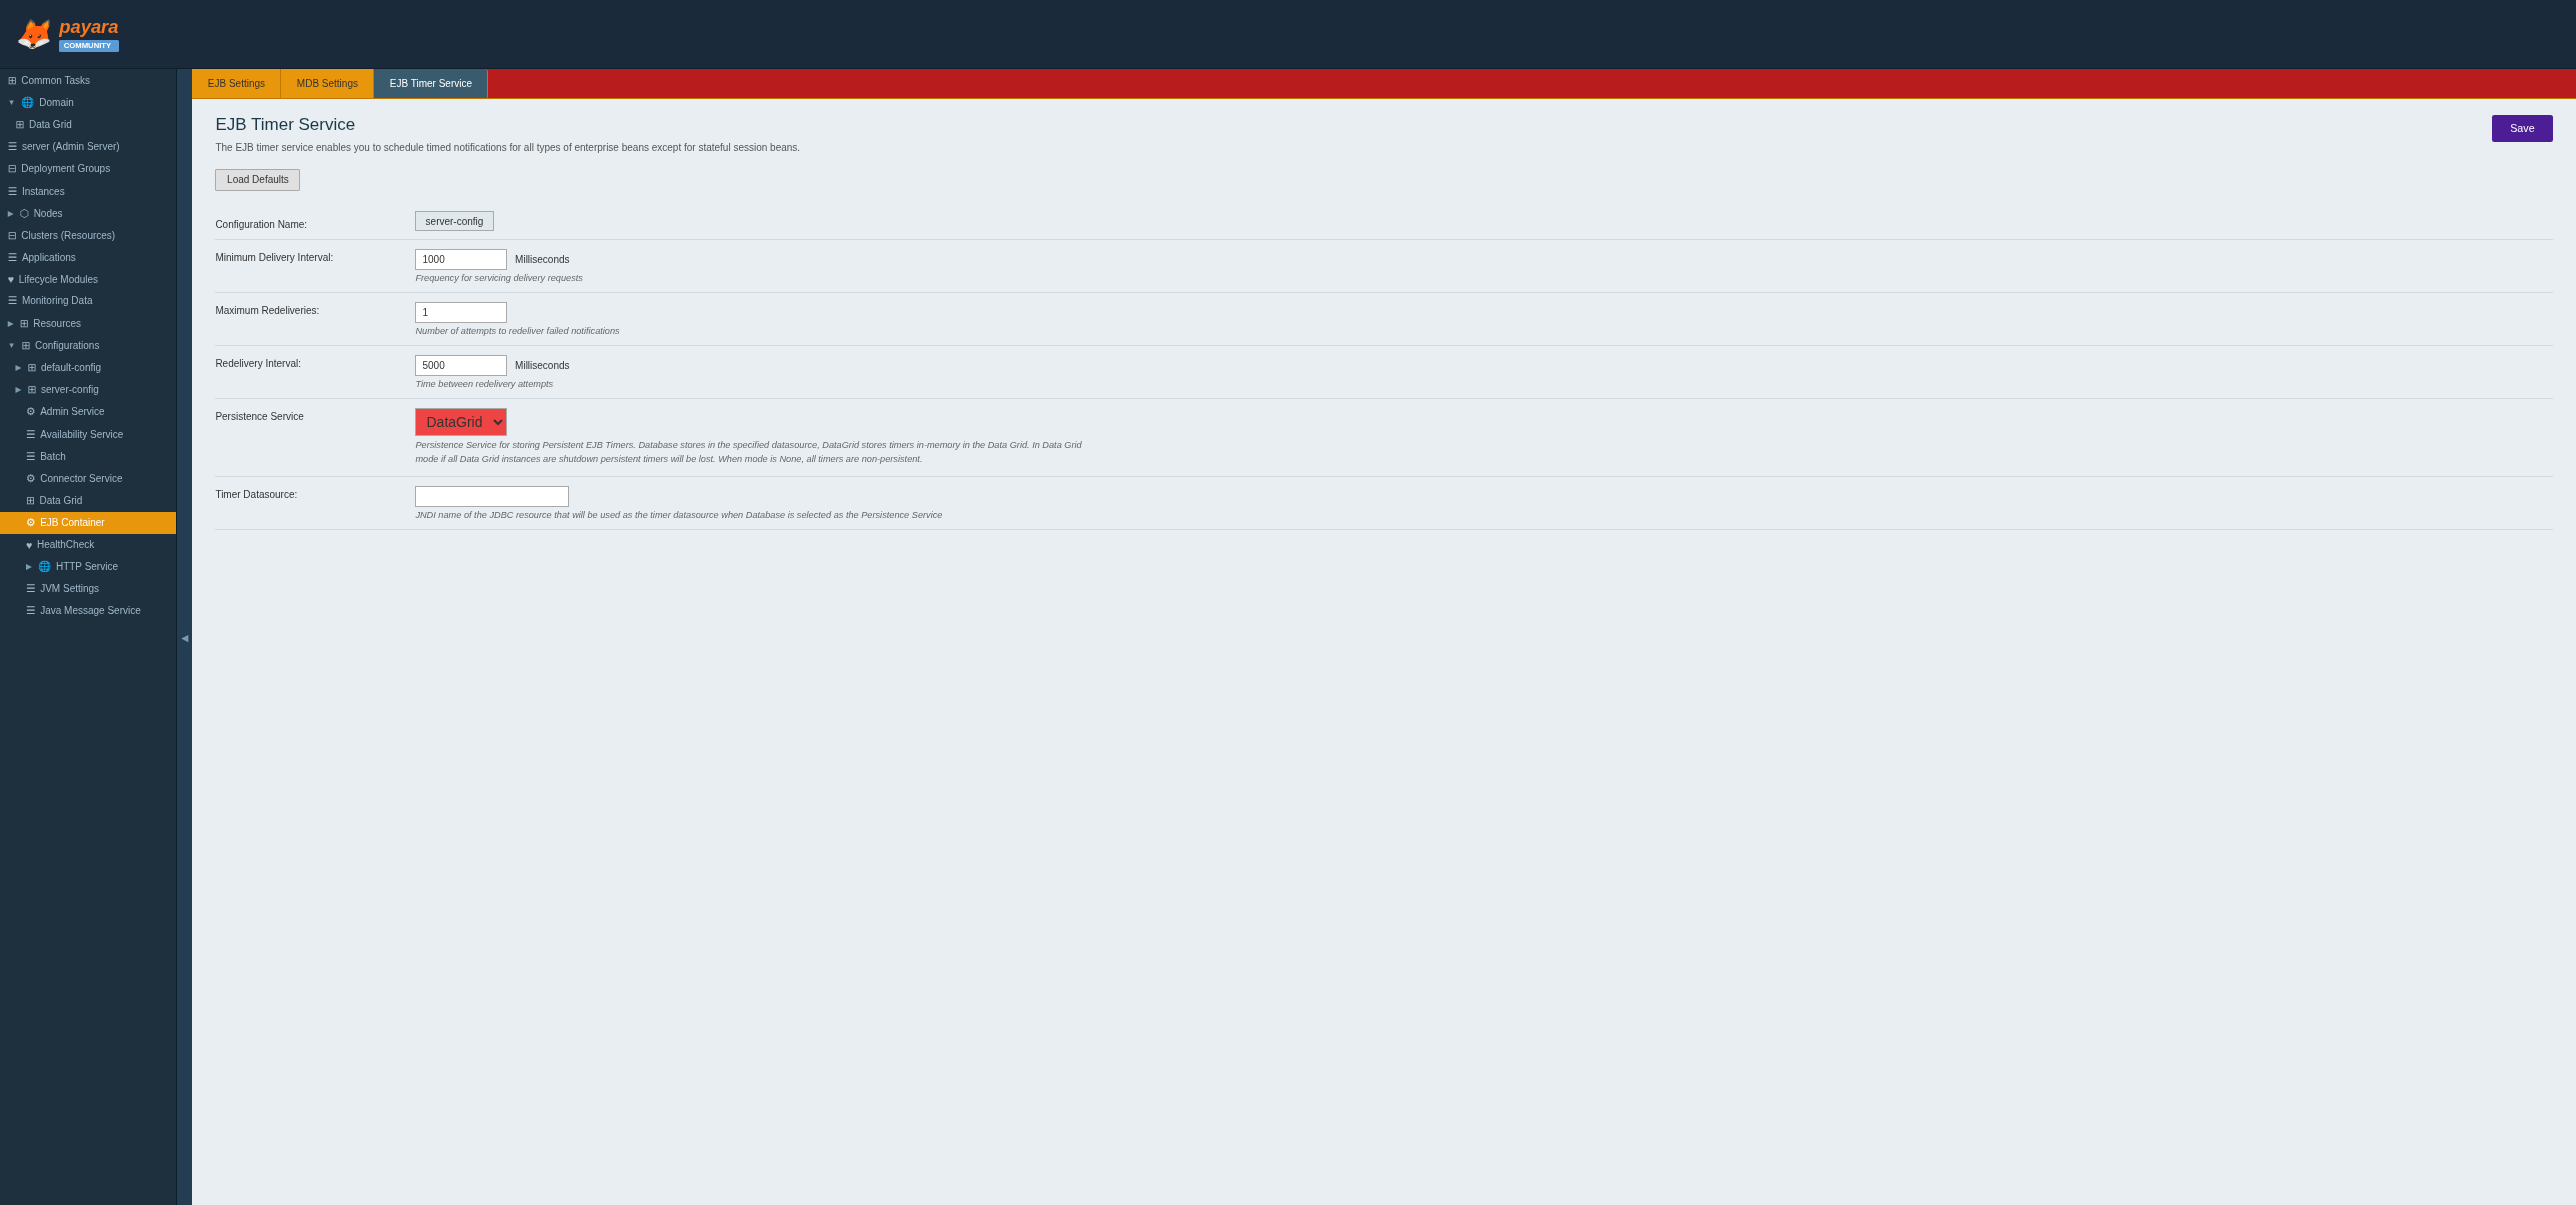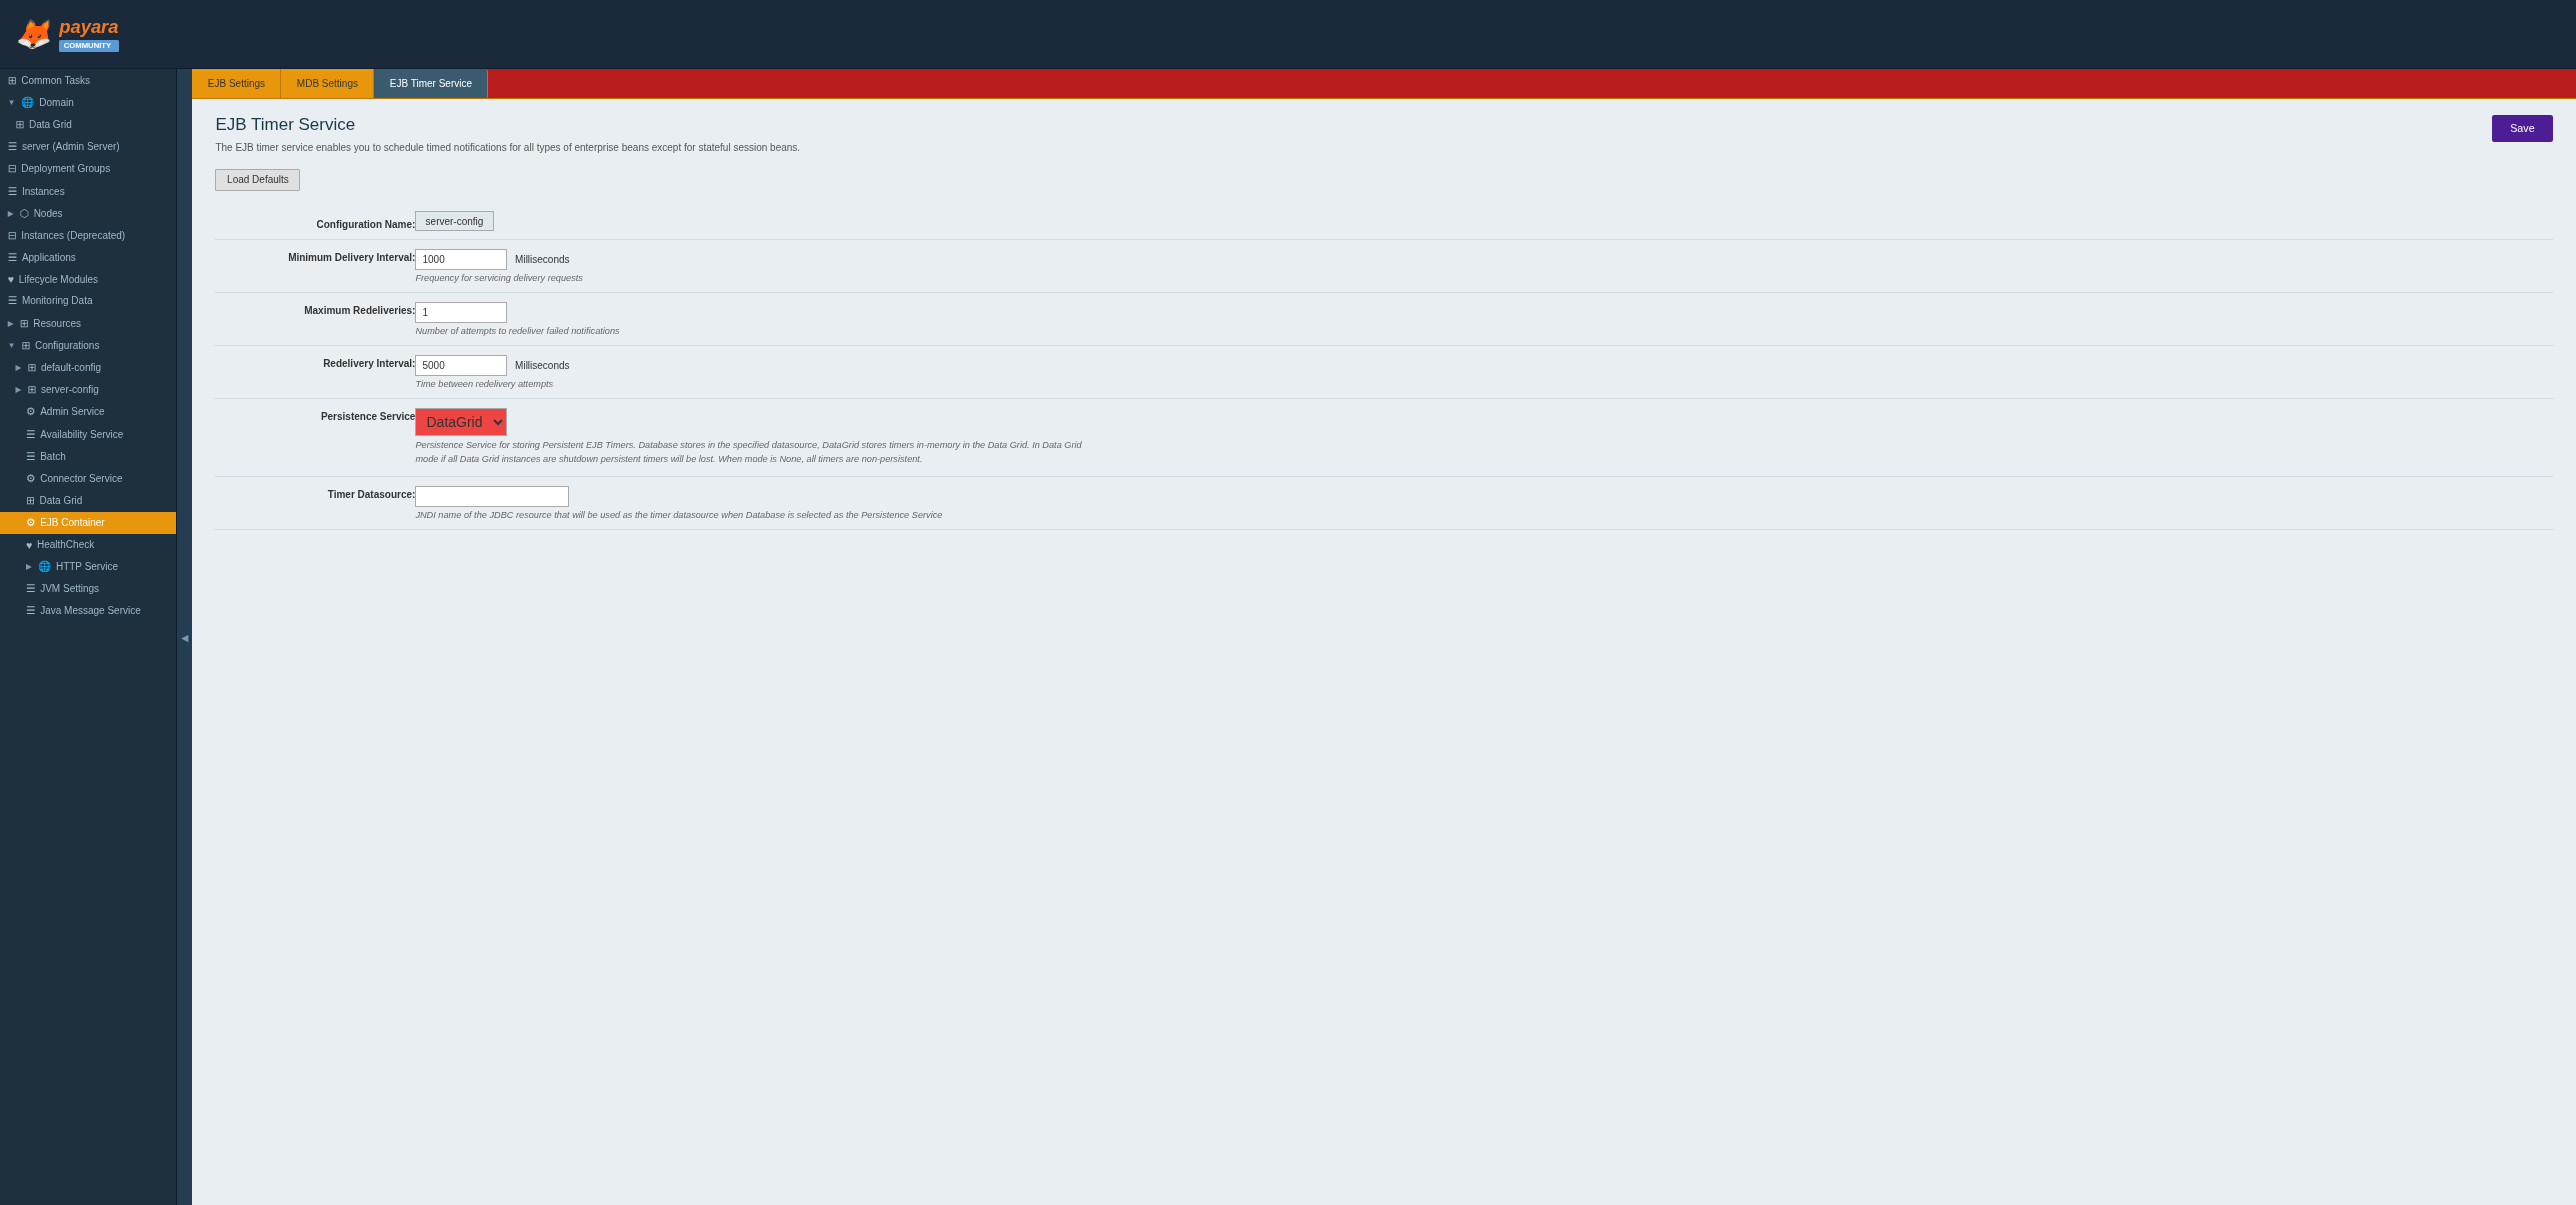--- a/index.html
+++ b/index.html
@@ -135,25 +135,24 @@
     }
     .form-row {
       display: flex;
       align-items: flex-start;
       padding: 9.2px 0;
       border-bottom: 0.8px solid #d0dae0;
     }
     .form-label {
       width: 200px;
       flex-shrink: 0;
-      font-weight: bold;
+      font-weight: normal;
       color: #333;
       padding-top: 3.1px;
       font-size: 10px;
-      text-align: right;
     }
     .form-control {
       flex: 1;
     }
     .form-input-row {
       display: flex;
       align-items: center;
       gap: 7.7px;
       margin-bottom: 3.1px;
     }
@@ -285,21 +284,21 @@
     </div>
 
     <div class="sidebar-item">
       <span class="collapse-arrow">▶</span>
       <span class="sidebar-icon">⬡</span>
       <span>Nodes</span>
     </div>
 
     <div class="sidebar-item">
       <span class="sidebar-icon">⊟</span>
-      <span>Instances (Deprecated)</span>
+      <span>Clusters (Resources)</span>
     </div>
 
     <div class="sidebar-item">
       <span class="sidebar-icon">☰</span>
       <span>Applications</span>
     </div>
 
     <div class="sidebar-item">
       <span class="sidebar-icon">♥</span>
       <span>Lifecycle Modules</span>

